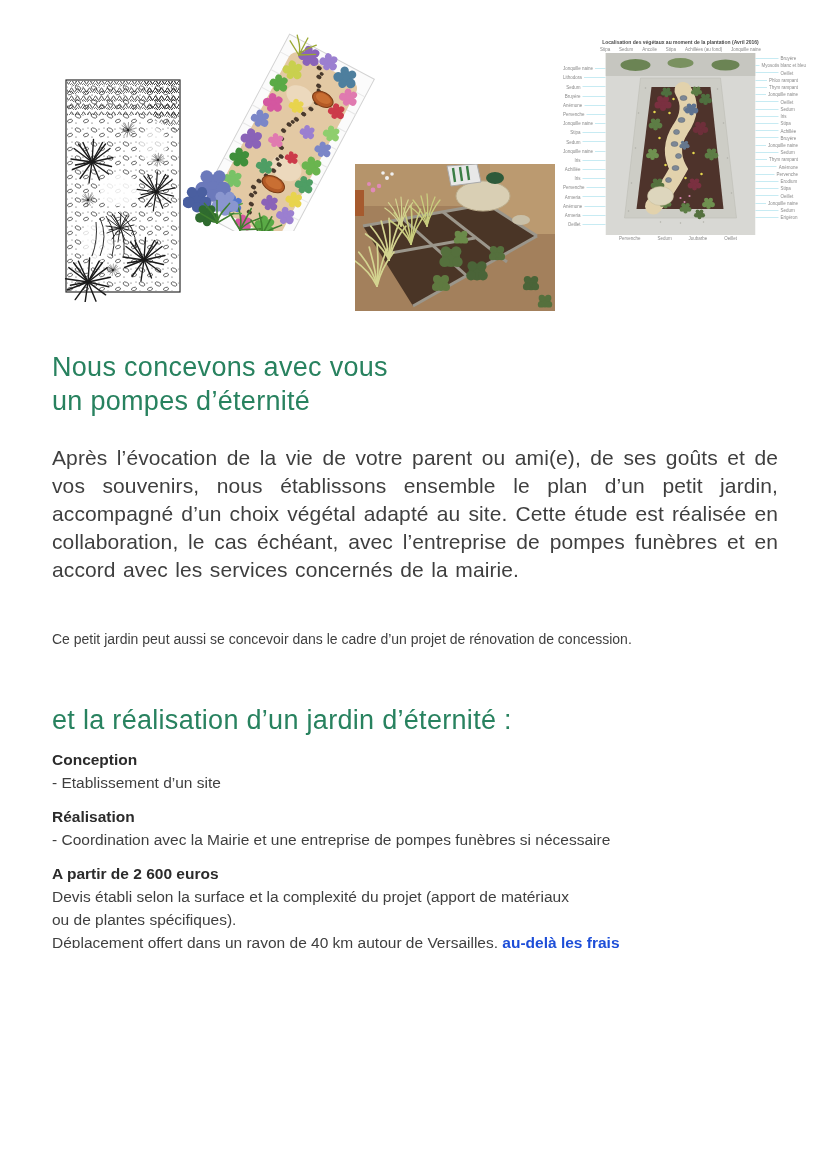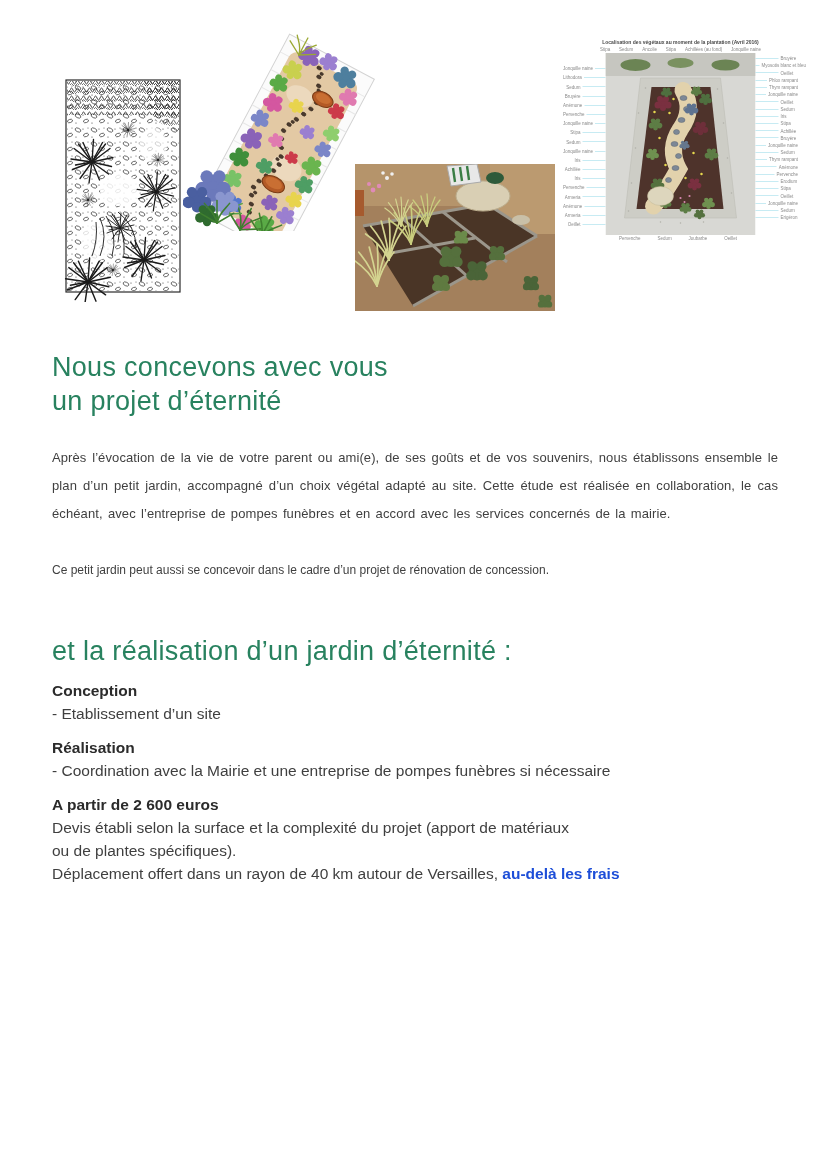--- a/index.html
+++ b/index.html
@@ -24,22 +24,22 @@
   .diag-col.right{justify-content:space-between;padding:6px 0 30px 0;}
   .diagram-label{font-size:9px;color:#8a8a8a;line-height:10px;display:flex;align-items:center;white-space:nowrap;}
   .diag-col.left .diagram-label{justify-content:flex-end;text-align:right;}
   .diag-col.left .diagram-label::after{content:"";flex:1;min-width:8px;max-width:46px;border-top:1px solid #8fd6e6;margin-left:4px;}
   .diag-col.right .diagram-label::before{content:"";flex:1;min-width:8px;max-width:46px;border-top:1px solid #8fd6e6;margin-right:4px;}
   .diag-top-row .diagram-label,.diag-bottom-row .diagram-label{color:#8a8a8a;}
 
   
   .content{position:absolute;left:52px;top:350px;width:726px;color:#3f3f3f;}
   .h-green{font-size:27px;line-height:34px;font-weight:400;color:#28825F;letter-spacing:0.3px;}
-  .para{margin-top:26px;font-size:13px;line-height:28px;text-align:justify;letter-spacing:0.1px;word-spacing:1.5px;}
-  .para-single{margin-top:28px;font-size:12px;line-height:28px;}
+  .para{margin-top:26px;font-size:21px;line-height:28px;text-align:justify;letter-spacing:0.1px;word-spacing:1.5px;}
+  .para-single{margin-top:41px;font-size:14px;line-height:28px;}
   .h2-gap{margin-top:50px;}
   .block{margin-top:11px;font-size:15.5px;line-height:23px;}
   .block-title{font-weight:bold;color:#2b2b2b;}
   .text-line{display:block;}
   .bold{font-weight:bold;color:#1d4ed8;}
 </style>
 </head>
 <body>
 
 <div class="page">
@@ -400,21 +400,21 @@
         <span class="diagram-label">Pervenche</span>
         <span class="diagram-label">Sedum</span>
         <span class="diagram-label">Joubarbe</span>
         <span class="diagram-label">Oeillet</span>
       </div>
   </div>
 
   <div class="content">
     <div class="h-green">
       <span class="text-line">Nous concevons avec vous</span>
-      <span class="text-line">un projet d’éternité</span>
+      <span class="text-line">un pompes d’éternité</span>
     </div>
 
     <p class="para">Après l’évocation de la vie de votre parent ou ami(e), de ses goûts et de vos souvenirs, nous établissons ensemble le plan d’un petit jardin, accompagné d’un choix végétal adapté au site. Cette étude est réalisée en collaboration, le cas échéant, avec l’entreprise de pompes funèbres et en accord avec les services concernés de la mairie.</p>
     <p class="para-single">Ce petit jardin peut aussi se concevoir dans le cadre d’un projet de rénovation de concession.</p>
 
     <div class="h-green h2-gap">
       <span class="text-line">et la réalisation d’un jardin d’éternité :</span>
     </div>
 
     <div class="block">

